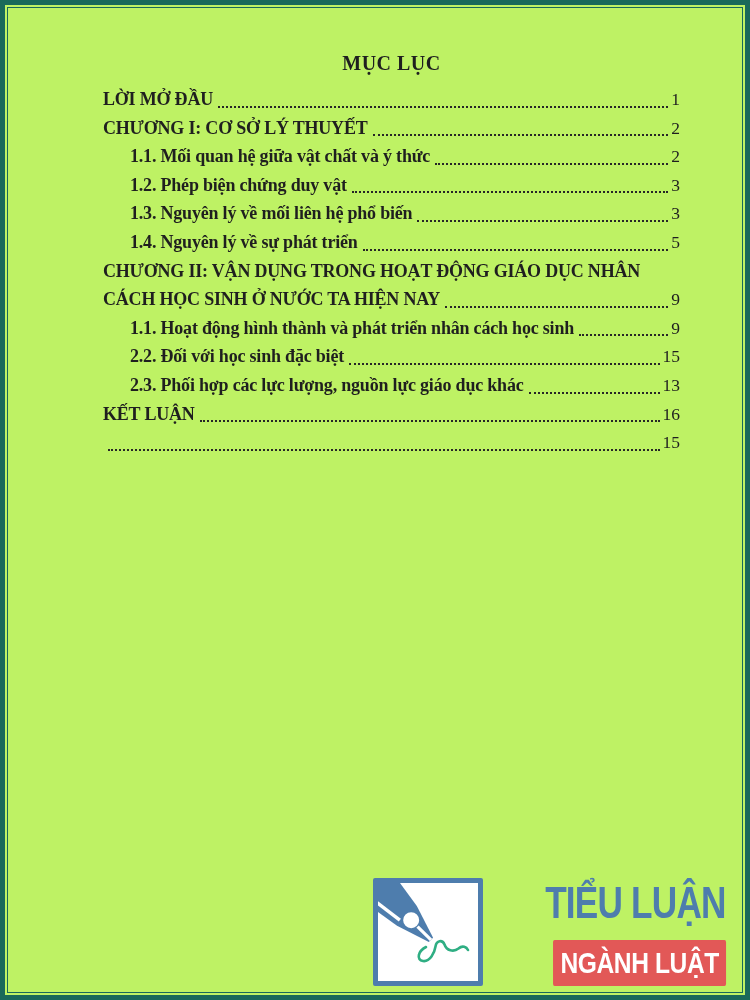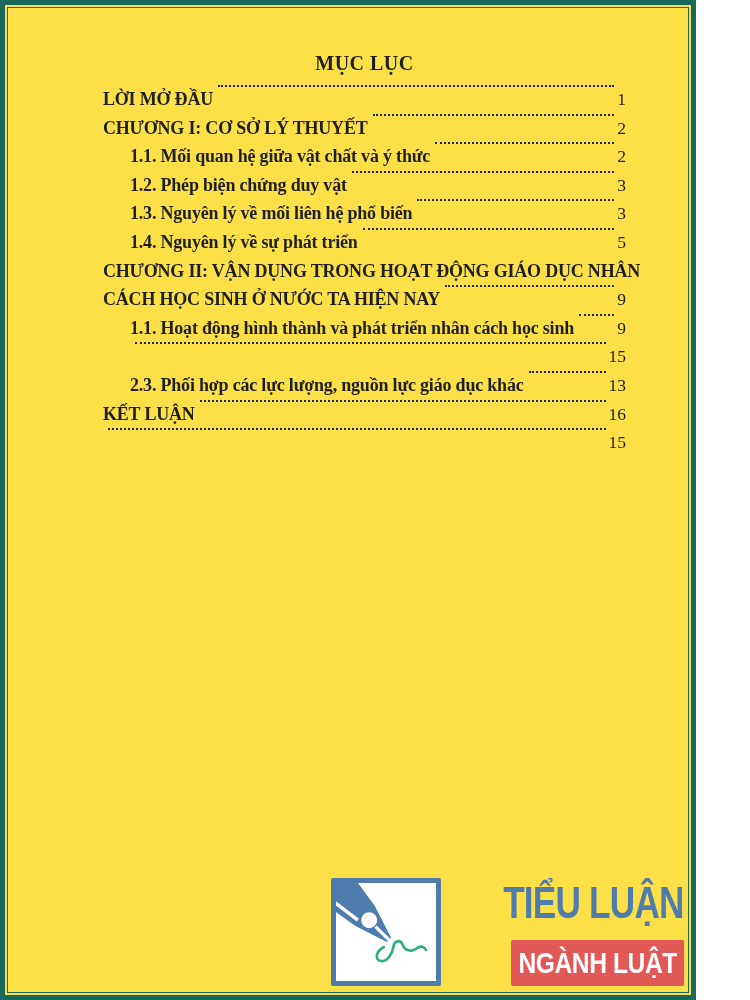--- a/index.html
+++ b/index.html
@@ -9,23 +9,23 @@
     --squiggle: #2fae83;
     --ink: #1f1f1f;
   }
   * { margin: 0; padding: 0; box-sizing: border-box; }
   body {
     background: #ffffff;
     font-family: "Liberation Serif", "DejaVu Serif", serif;
     color: var(--ink);
   }
   .page {
-    width: 696px;
+    width: 750px;
     height: 1000px;
-    background: #fde047;
+    background: #bef264;
     border: 5px solid var(--green);
     padding: 2px;
     position: relative;
   }
   .inner {
     width: 100%;
     height: 100%;
     border: 1px solid var(--green);
     position: relative;
     padding: 42px 62px 0 95px;
@@ -34,21 +34,21 @@
   .doc-title {
     text-align: center;
     font-size: 20px;
     font-weight: bold;
     line-height: 26px;
     letter-spacing: 0.5px;
     margin-bottom: 9px;
   }
   .toc-row {
     display: flex;
-    align-items: flex-start;
+    align-items: flex-end;
     height: 28.6px;
     font-weight: bold;
     font-size: 18px;
   }
   .toc-row.sub { padding-left: 27px; }
   .toc-label {
     line-height: 28.6px;
     white-space: nowrap;
     letter-spacing: -0.2px;
   }
@@ -59,21 +59,21 @@
     margin: 0 3px 6px 5px;
   }
   .page-num {
     font-weight: normal;
     font-size: 17.5px;
     line-height: 28.6px;
   }
   
   .logo {
     position: absolute;
-    right: 4px;
+    right: 16px;
     bottom: 6px;
     display: flex;
     gap: 17px;
     align-items: flex-start;
     height: 108px;
     padding-left: 24px;
   }
   .pen-box {
     width: 110px;
     height: 108px;
@@ -161,20 +161,21 @@
           <span class="toc-label">CÁCH HỌC SINH Ở NƯỚC TA HIỆN NAY</span>
           <span class="dot-leader"></span>
           <span class="page-num">9</span>
         </div>
         <div class="toc-row sub">
           <span class="toc-label">1.1. Hoạt động hình thành và phát triển nhân cách học sinh</span>
           <span class="dot-leader"></span>
           <span class="page-num">9</span>
         </div>
         <div class="toc-row sub">
+          <span class="toc-label">2.2. Đối với học sinh đặc biệt</span>
           <span class="dot-leader"></span>
           <span class="page-num">15</span>
         </div>
         <div class="toc-row sub">
           <span class="toc-label">2.3. Phối hợp các lực lượng, nguồn lực giáo dục khác</span>
           <span class="dot-leader"></span>
           <span class="page-num">13</span>
         </div>
         <div class="toc-row main">
           <span class="toc-label">KẾT LUẬN</span>

